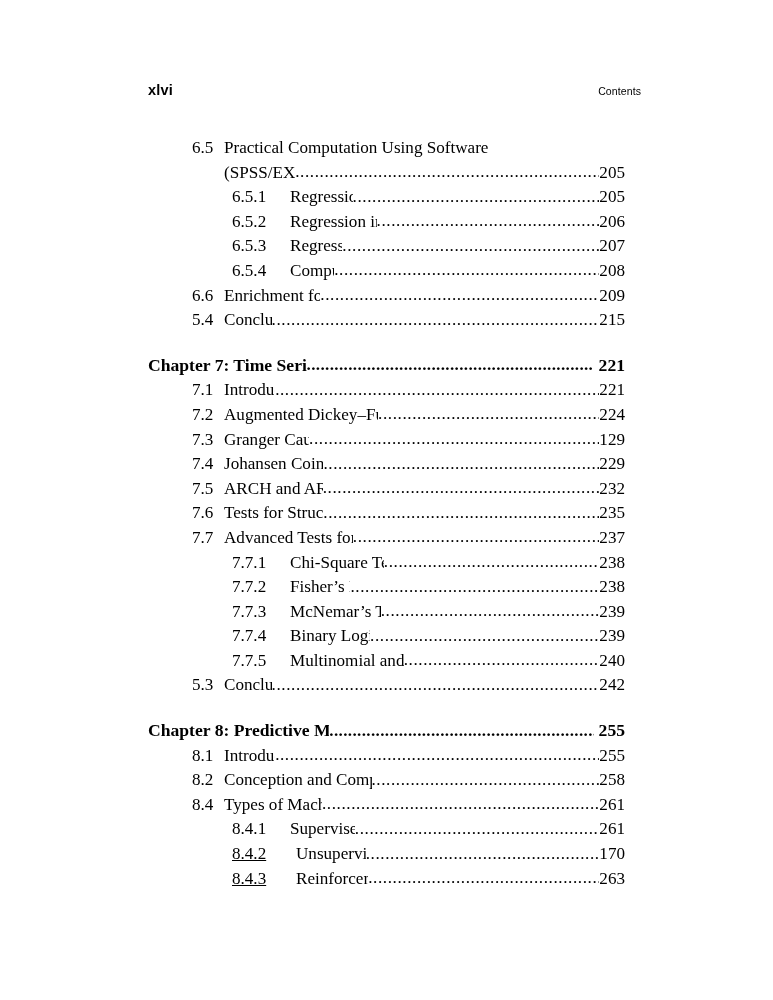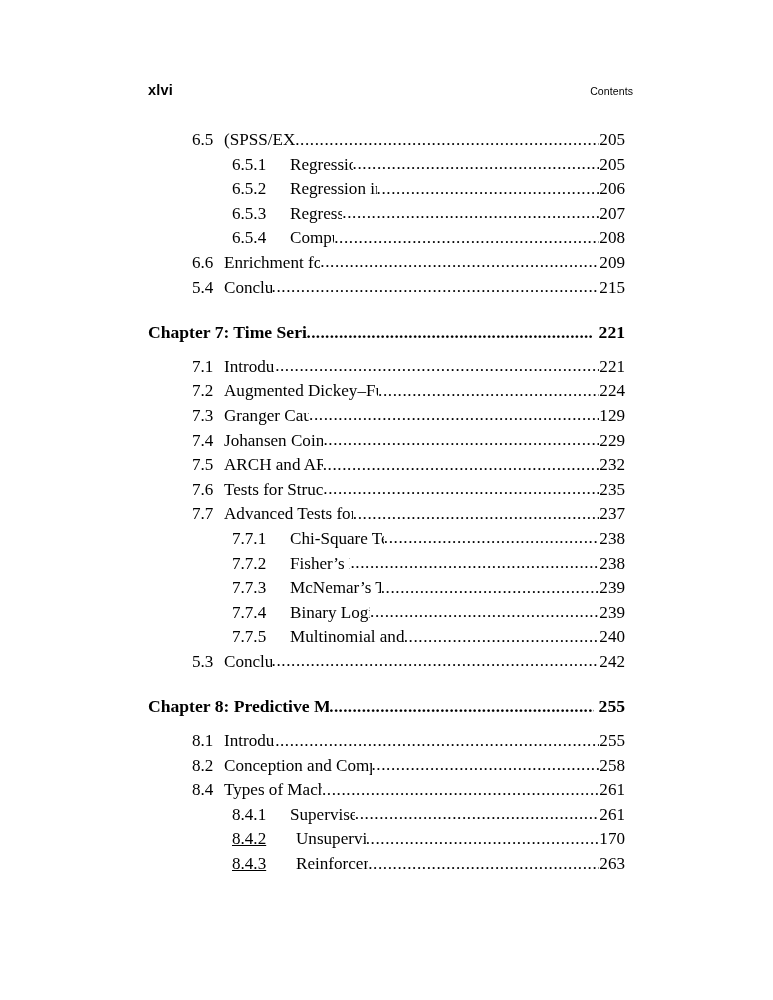--- a/index.html
+++ b/index.html
@@ -15,21 +15,21 @@
     font-family: "Liberation Serif", "DejaVu Serif", serif;
     color: #000000;
     overflow: hidden;
   }
 
   
   .running-head {
     position: absolute;
     top: 82px;
     left: 148px;
-    right: 140px;
+    right: 132px;
     height: 18px;
     display: flex;
     align-items: baseline;
     justify-content: space-between;
     font-family: "Liberation Sans", "DejaVu Sans", sans-serif;
     gap: 36px;
   }
   .folio {
     font-size: 14.5px;
     font-weight: bold;
@@ -37,21 +37,21 @@
   }
   .head-title {
     font-size: 10.5px;
     font-weight: normal;
     letter-spacing: 0.1px;
   }
 
   
   .toc {
     position: absolute;
-    top: 128px;
+    top: 136px;
     left: 148px;
     width: 477px;
   }
 
   .entry {
     display: flex;
     align-items: flex-start;
     font-size: 17.1px;
     line-height: 24.6px;
     margin-bottom: 0px;
@@ -122,35 +122,38 @@
   }
   .chapter .title { font-weight: bold; }
   .chapter .page  { font-weight: bold; padding-left: 5px; }
   .chapter .leader {
     font-weight: bold;
     letter-spacing: 0.35px;
   }
 
   
   .gap-before { margin-top: 20px; }
-  .gap-after  { margin-top: 9px; }
+  .gap-after  { }
 </style>
 </head>
 <body>
 
 <div class="running-head">
   <span class="folio">xlvi</span>
   <span class="head-title">Contents</span>
 </div>
 
 <div class="toc" id="toc-root">
     <div class="entry lvl1">
       <span class="num">6.5</span>
       <span class="body-col">
         <span class="line">
+          <span class="title" style="padding-right: 0px;">Practical Computation Using Software</span>
+        </span>
+        <span class="line">
           <span class="title cont" style="padding-right: 0px;">(SPSS/EXCEL/R)</span>
           <span class="leader"></span>
           <span class="page">205</span>
         </span>
       </span>
     </div>
     <div class="entry lvl2">
       <span class="num">6.5.1</span>
       <span class="body-col">
         <span class="line">

